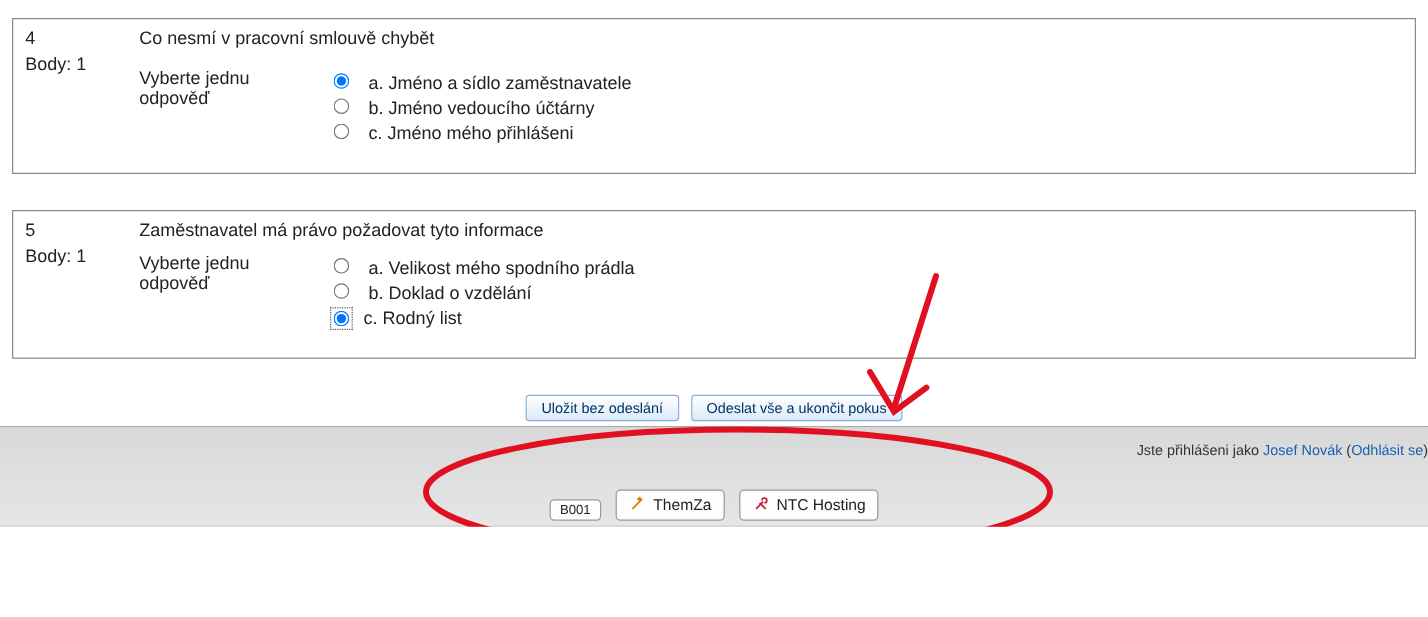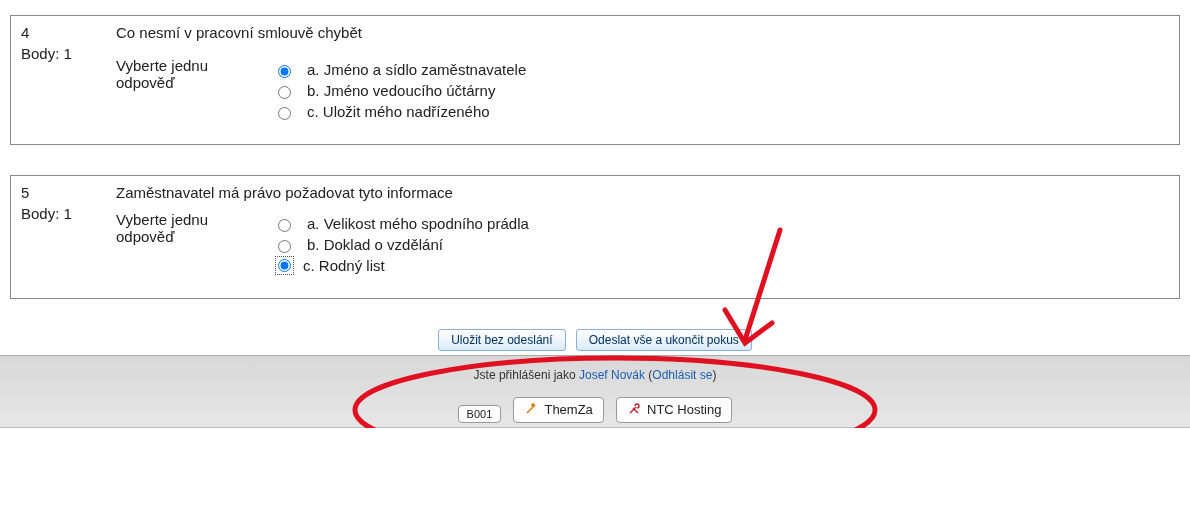--- a/index.html
+++ b/index.html
@@ -42,21 +42,21 @@
   .prompt-label {
     width: 150px;
     flex: 0 0 150px;
     padding-right: 10px;
   }
   .answers {
     flex: 1;
   }
   .answer-row {
     display: flex;
-    align-items: flex-end;
+    align-items: flex-start;
     margin: 4px 0;
   }
   .answer-row input[type=radio] {
     margin: 0 16px 0 2px;
   }
   .radio-highlight {
     outline: 1px dotted #555;
     padding: 2px;
     display: inline-flex;
   }
@@ -69,24 +69,24 @@
     font-size: 12px;
     padding: 3px 12px;
     margin: 0 3px;
     color: #003366;
     background: linear-gradient(#ffffff, #dbeaf9);
     border: 1px solid #8ab0d9;
     border-radius: 3px;
     cursor: pointer;
   }
   .login-line {
-    text-align: center;
+    text-align: right;
     font-size: 12px;
     color: #333;
-    margin: 10px 0 9px;
+    margin: 10px 0 20px;
   }
   .login-line a {
     color: #1a5fb4;
     text-decoration: none;
   }
   .footer-area {
     background: linear-gradient(#d8d8d8, #e6e6e6);
     border-top: 1px solid #aaa;
     padding-top: 2px;
   }
@@ -146,21 +146,21 @@
             <div class="answer-row">
               <input type="radio" name="q4" checked="" style="">
               <span>a. Jméno a sídlo zaměstnavatele</span>
             </div>
             <div class="answer-row">
               <input type="radio" name="q4" style="">
               <span>b. Jméno vedoucího účtárny</span>
             </div>
             <div class="answer-row">
               <input type="radio" name="q4" style="">
-              <span>c. Uložit mého nadřízeného</span>
+              <span>c. Jméno mého přihlášeni</span>
             </div>
           </div>
         </div>
       </div>
     </div>
   </div>
 
   <div class="qbox">
     <div class="qrow">
       <div class="qcol-left">

